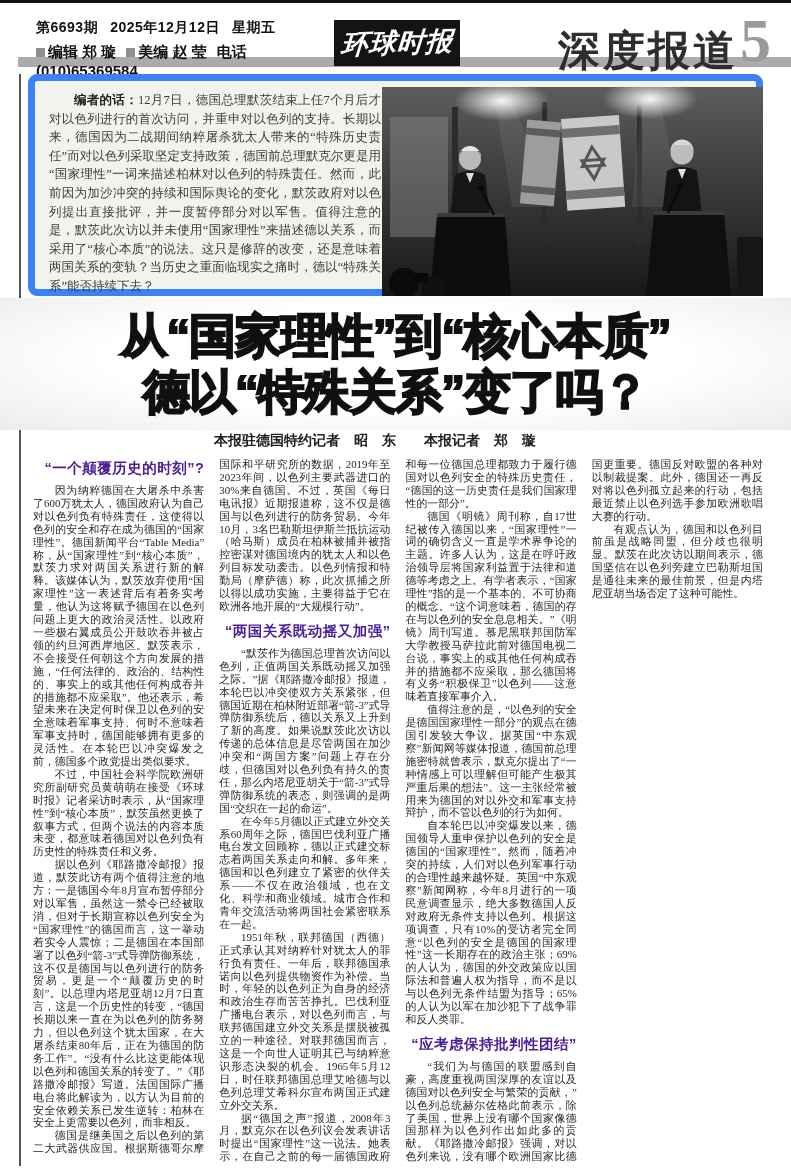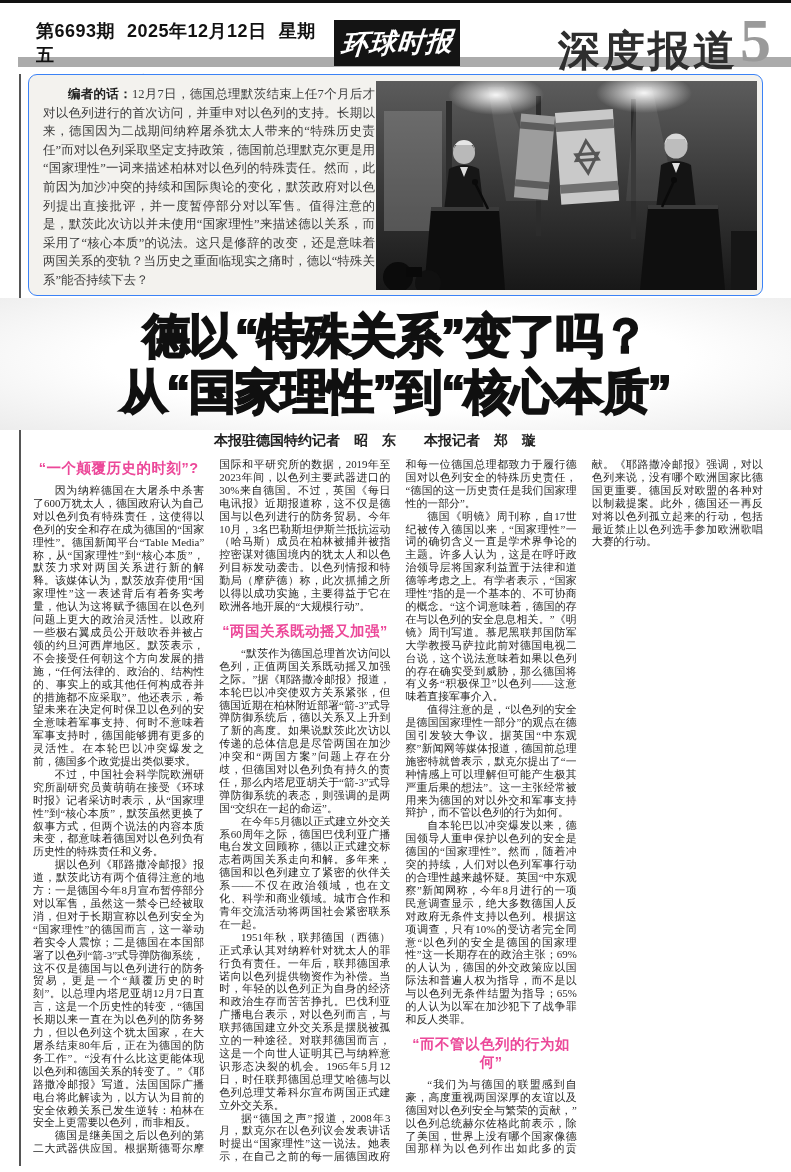--- a/index.html
+++ b/index.html
@@ -9,40 +9,40 @@
     background:#ffffff; overflow:hidden;
     font-family:"Liberation Serif", serif; color:#1c1c1c;
   }
   .topline { position:absolute; left:0; top:0; width:791px; height:3px; background:#111; }
 
   
   .masthead { position:absolute; left:0; top:3px; width:791px; height:68px; }
   .mh-band { position:absolute; left:18px; top:54px; width:773px; height:10px; background:#ababab; }
   .mh-left { position:absolute; left:36px; top:16px; width:300px;
              font-family:"Liberation Sans", sans-serif; font-weight:bold; color:#111; }
-  .mh-row1 { font-size:18px; letter-spacing:.5px; margin-bottom:6px; }
+  .mh-row1 { font-size:14px; letter-spacing:.5px; margin-bottom:6px; }
   .mh-row1 span { margin-right:12px; }
   .mh-row2 { font-size:15px; }
   .mh-row2 .sq { display:inline-block; width:9px; height:9px; background:#8f8f8f; margin-right:3px; }
   .mh-row2 span.item { margin-right:10px; }
   .logo-box { position:absolute; left:334px; top:17px; width:126px; height:46px; background:#141414;
               display:flex; align-items:center; justify-content:center; }
   .logo-text { font-family:"DejaVu Serif", serif; font-style:italic; font-weight:bold;
                font-size:27px; color:#fff; letter-spacing:1px; transform:skewX(-6deg) rotate(-2deg); }
   .mh-right { position:absolute; right:20px; top:8px; display:flex; align-items:flex-start; }
   .section-title { font-family:"Liberation Serif", serif; font-weight:bold; font-size:42px;
                    color:#2e2e2e; letter-spacing:3px; margin-top:12px; }
   .page-num { font-family:"Liberation Serif", serif; font-weight:bold; font-size:62px;
               color:#9a9a9a; line-height:58px; margin-left:2px; }
 
   .left-rule { position:absolute; left:19px; top:74px; height:1092px; width:2px; background:#555; }
 
   
   .ed-box { position:absolute; left:28px; top:74px; width:735px; height:222px;
-            background:#f3f2ee; border:1px solid #3b82f6; border-radius:9px; }
+            background:#f3f2ee; border:7px solid #3b82f6; border-radius:9px; }
   .ed-text { position:absolute; left:14px; top:10px; width:332px; height:202px;
              font-family:"Liberation Serif", serif; font-size:12.5px; line-height:18.6px;
              color:#3b3b3b; text-align:justify; overflow:hidden; }
   .ed-text p { text-indent:2em; }
   .ed-lead { font-weight:bold; color:#222; }
   .photo { position:absolute; left:347px; top:6px; width:381px; height:209px; right:6px;
            background:#2a2a2a; overflow:hidden; }
   .photo svg { display:block; }
 
   
@@ -57,21 +57,21 @@
   .byline { position:absolute; left:0; top:432px; width:750px; text-align:center;
             font-family:"Liberation Serif", serif; font-weight:bold; font-size:14px; color:#222; }
 
   
   .article { position:absolute; left:33px; top:458px; width:730px; height:708px;
              column-count:4; column-gap:15px; column-fill:auto; overflow:hidden;
              font-family:"Liberation Serif", serif; font-size:10.9px; line-height:12.9px;
              text-align:justify; color:#262626; }
   .article p.para { text-indent:2em; }
   .article p.sub { font-family:"Liberation Sans", sans-serif; font-weight:bold; font-size:14.5px;
-                   line-height:18px; color:#ec4899; text-align:center; text-indent:0;
+                   line-height:18px; color:#4c1d95; text-align:right; text-indent:0;
                    margin:9px 0 7px; letter-spacing:.5px; }
   .article p.sub:first-child { margin-top:1px; }
 </style>
 </head>
 <body>
 
 <div class="page">
   <div class="topline"></div>
 
   <div class="masthead">
@@ -161,37 +161,38 @@
 
         <circle cx="22" cy="196" r="15" fill="#0b0b0b"></circle>
         <circle cx="52" cy="202" r="13" fill="#101010"></circle>
         <rect x="30" y="186" width="16" height="10" fill="#090909"></rect>
         <rect x="355" y="150" width="26" height="59" fill="#161616"></rect>
       </svg>
     </figure>
   </div>
 
   <div class="headline-wrap">
+    <div class="headline">从“国家理性”到“核心本质”</div>
     <div class="headline">德以“特殊关系”变了吗？</div>
-    <div class="headline">从“国家理性”到“核心本质”</div>
   </div>
 
   <div class="byline">本报驻德国特约记者　昭　东　　本报记者　郑　璇</div>
 
   <div class="article">
     <p class="sub">“一个颠覆历史的时刻”?</p>
     <p class="para">因为纳粹德国在大屠杀中杀害了600万犹太人，德国政府认为自己对以色列负有特殊责任，这使得以色列的安全和存在成为德国的“国家理性”。德国新闻平台“Table Media”称，从“国家理性”到“核心本质”，默茨力求对两国关系进行新的解释。该媒体认为，默茨放弃使用“国家理性”这一表述背后有着务实考量，他认为这将赋予德国在以色列问题上更大的政治灵活性。以政府一些极右翼成员公开鼓吹吞并被占领的约旦河西岸地区。默茨表示，不会接受任何朝这个方向发展的措施，“任何法律的、政治的、结构性的、事实上的或其他任何构成吞并的措施都不应采取”。他还表示，希望未来在决定何时保卫以色列的安全意味着军事支持、何时不意味着军事支持时，德国能够拥有更多的灵活性。在本轮巴以冲突爆发之前，德国多个政党提出类似要求。</p>
     <p class="para">不过，中国社会科学院欧洲研究所副研究员黄萌萌在接受《环球时报》记者采访时表示，从“国家理性”到“核心本质”，默茨虽然更换了叙事方式，但两个说法的内容本质未变，都意味着德国对以色列负有历史性的特殊责任和义务。</p>
     <p class="para">据以色列《耶路撒冷邮报》报道，默茨此访有两个值得注意的地方：一是德国今年8月宣布暂停部分对以军售，虽然这一禁令已经被取消，但对于长期宣称以色列安全为“国家理性”的德国而言，这一举动着实令人震惊；二是德国在本国部署了以色列“箭-3”式导弹防御系统，这不仅是德国与以色列进行的防务贸易，更是一个“颠覆历史的时刻”。以总理内塔尼亚胡12月7日直言，这是一个历史性的转变，“德国长期以来一直在为以色列的防务努力，但以色列这个犹太国家，在大屠杀结束80年后，正在为德国的防务工作”。“没有什么比这更能体现以色列和德国关系的转变了。”《耶路撒冷邮报》写道。法国国际广播电台将此解读为，以方认为目前的安全依赖关系已发生逆转：柏林在安全上更需要以色列，而非相反。</p>
     <p class="para">德国是继美国之后以色列的第二大武器供应国。根据斯德哥尔摩国际和平研究所的数据，2019年至2023年间，以色列主要武器进口的30%来自德国。不过，英国《每日电讯报》近期报道称，这不仅是德国与以色列进行的防务贸易。今年10月，3名巴勒斯坦伊斯兰抵抗运动（哈马斯）成员在柏林被捕并被指控密谋对德国境内的犹太人和以色列目标发动袭击。以色列情报和特勤局（摩萨德）称，此次抓捕之所以得以成功实施，主要得益于它在欧洲各地开展的“大规模行动”。</p>
     <p class="sub">“两国关系既动摇又加强”</p>
     <p class="para">“默茨作为德国总理首次访问以色列，正值两国关系既动摇又加强之际。”据《耶路撒冷邮报》报道，本轮巴以冲突使双方关系紧张，但德国近期在柏林附近部署“箭-3”式导弹防御系统后，德以关系又上升到了新的高度。如果说默茨此次访以传递的总体信息是尽管两国在加沙冲突和“两国方案”问题上存在分歧，但德国对以色列负有持久的责任，那么内塔尼亚胡关于“箭-3”式导弹防御系统的表态，则强调的是两国“交织在一起的命运”。</p>
     <p class="para">在今年5月德以正式建立外交关系60周年之际，德国巴伐利亚广播电台发文回顾称，德以正式建交标志着两国关系走向和解。多年来，德国和以色列建立了紧密的伙伴关系——不仅在政治领域，也在文化、科学和商业领域。城市合作和青年交流活动将两国社会紧密联系在一起。</p>
     <p class="para">1951年秋，联邦德国（西德）正式承认其对纳粹针对犹太人的罪行负有责任。一年后，联邦德国承诺向以色列提供物资作为补偿。当时，年轻的以色列正为自身的经济和政治生存而苦苦挣扎。巴伐利亚广播电台表示，对以色列而言，与联邦德国建立外交关系是摆脱被孤立的一种途径。对联邦德国而言，这是一个向世人证明其已与纳粹意识形态决裂的机会。1965年5月12日，时任联邦德国总理艾哈德与以色列总理艾希科尔宣布两国正式建立外交关系。</p>
     <p class="para">据“德国之声”报道，2008年3月，默克尔在以色列议会发表讲话时提出“国家理性”这一说法。她表示，在自己之前的每一届德国政府和每一位德国总理都致力于履行德国对以色列安全的特殊历史责任，“德国的这一历史责任是我们国家理性的一部分”。</p>
-    <p class="para">德国《明镜》周刊称，自17世纪被传入德国以来，“国家理性”一词的确切含义一直是学术界争论的主题。许多人认为，这是在呼吁政治领导层将国家利益置于法律和道德等考虑之上。有学者表示，“国家理性”指的是一个基本的、不可协商的概念。“这个词意味着，德国的存在与以色列的安全息息相关。”《明镜》周刊写道。慕尼黑联邦国防军大学教授马萨拉此前对德国电视二台说，这个说法意味着如果以色列的存在确实受到威胁，那么德国将有义务“积极保卫”以色列——这意味着直接军事介入。</p>
+    <p class="para">德国《明镜》周刊称，自17世纪被传入德国以来，“国家理性”一词的确切含义一直是学术界争论的主题。许多人认为，这是在呼吁政治领导层将国家利益置于法律和道德等考虑之上。有学者表示，“国家理性”指的是一个基本的、不可协商的概念。“这个词意味着，德国的存在与以色列的安全息息相关。”《明镜》周刊写道。慕尼黑联邦国防军大学教授马萨拉此前对德国电视二台说，事实上的或其他任何构成吞并的措施都不应采取，那么德国将有义务“积极保卫”以色列——这意味着直接军事介入。</p>
     <p class="para">值得注意的是，“以色列的安全是德国国家理性一部分”的观点在德国引发较大争议。据英国“中东观察”新闻网等媒体报道，德国前总理施密特就曾表示，默克尔提出了“一种情感上可以理解但可能产生极其严重后果的想法”。这一主张经常被用来为德国的对以外交和军事支持辩护，而不管以色列的行为如何。</p>
     <p class="para">自本轮巴以冲突爆发以来，德国领导人重申保护以色列的安全是德国的“国家理性”。然而，随着冲突的持续，人们对以色列军事行动的合理性越来越怀疑。英国“中东观察”新闻网称，今年8月进行的一项民意调查显示，绝大多数德国人反对政府无条件支持以色列。根据这项调查，只有10%的受访者完全同意“以色列的安全是德国的国家理性”这一长期存在的政治主张；69%的人认为，德国的外交政策应以国际法和普遍人权为指导，而不是以与以色列无条件结盟为指导；65%的人认为以军在加沙犯下了战争罪和反人类罪。</p>
-    <p class="sub">“而不管以色列的行为如何”</p>
+    <p class="sub">“应考虑保持批判性团结”</p>
     <p class="para">“我们为与德国的联盟感到自豪，高度重视两国深厚的友谊以及德国对以色列安全与繁荣的贡献，”以色列总统赫尔佐格此前表示，除了美国，世界上没有哪个国家像德国那样为以色列作出如此多的贡献。《耶路撒冷邮报》强调，对以色列来说，没有哪个欧洲国家比德国更重要。德国反对欧盟的各种对以制裁提案。此外，德国还一再反对将以色列孤立起来的行动，包括最近禁止以色列选手参加欧洲歌唱大赛的行动。</p>
+    <p class="para">有观点认为，德国和以色列目前虽是战略同盟，但分歧也很明显。默茨在此次访以期间表示，德国坚信在以色列旁建立巴勒斯坦国是通往未来的最佳前景，但是内塔尼亚胡当场否定了这种可能性。</p>
 
   </div>
 </div>
 
 </body></html>

